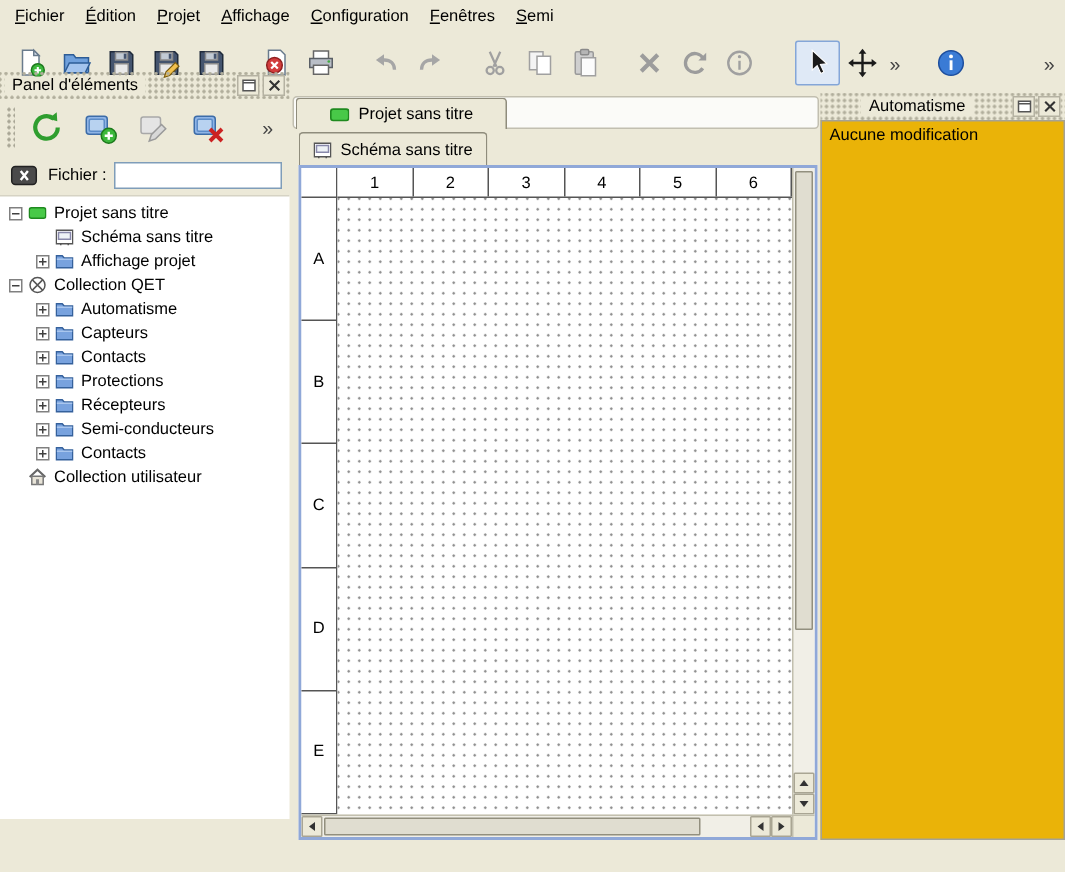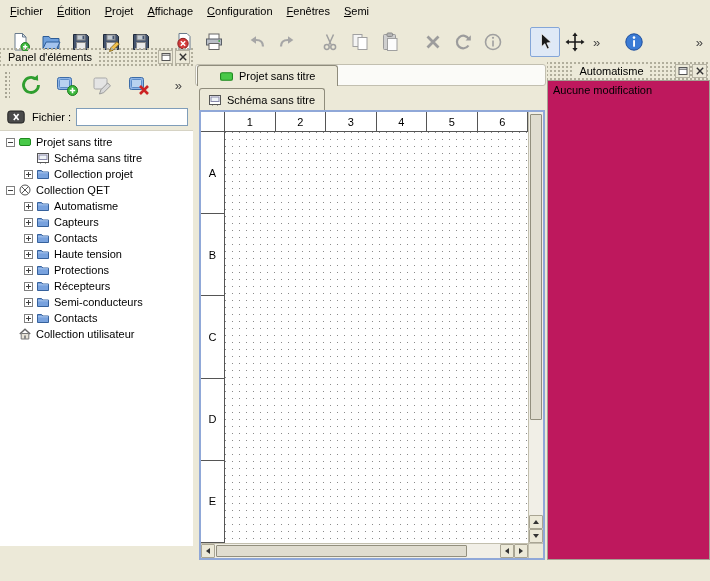--- a/index.html
+++ b/index.html
@@ -60,21 +60,21 @@
   .tree { flex:1; background:#fff; border-top:1px solid #d6d3c4; padding-top:3px; overflow:hidden; }
   .trow { height:16px; display:flex; align-items:center; gap:4px; white-space:nowrap; cursor:default; }
   .lvl0 { padding-left:6px; } .lvl1 { padding-left:24px; }
   .exp { width:9px; height:9px; flex:none; border:1px solid #808080; background:#fff; position:relative; }
   .exp::before { content:""; position:absolute; left:1px; right:1px; top:3px; height:1px; background:#404040; }
   .exp.plus::after { content:""; position:absolute; top:1px; bottom:1px; left:3px; width:1px; background:#404040; }
   .exp.hide { visibility:hidden; }
   .ticon { flex:none; display:flex; }
   .tlabel { padding-left:1px; }
 
-  .undo-list { flex:1; background:#be185d; border:1px solid #a5a294; padding:3px 5px; }
+  .undo-list { flex:1; background:#eab308; border:1px solid #a5a294; padding:3px 5px; }
 
   
   .center { position:absolute; left:193px; top:62px; width:354px; height:499px; }
   .project-tabbar { position:absolute; left:2px; top:2px; right:1px; height:22px;
     background:#fbfbf8; border:1px solid #c2bfb0; border-radius:3px; }
   .tab { position:absolute; display:flex; align-items:center; gap:6px;
     background:#ece9d8; border:1px solid #8f8c7c; border-bottom:none;
     border-radius:3px 3px 0 0; cursor:default; }
   .tab-project { left:1px; top:0; height:21px; padding:0 22px; }
   .schema-tabbar { position:absolute; left:0; top:26px; right:0; height:22px; }
@@ -428,21 +428,21 @@
           </span>
         <span class="tlabel">Schéma sans titre</span>
       </div>
       <div class="trow lvl1">
         <span class="exp plus"></span>
         <span class="ticon">
             <svg class="ic12">
               <use href="#i-folder"></use>
             </svg>
           </span>
-        <span class="tlabel">Collection projet</span>
+        <span class="tlabel">Affichage projet</span>
       </div>
       <div class="trow lvl0">
         <span class="exp minus"></span>
         <span class="ticon">
             <svg class="ic12">
               <use href="#i-qet"></use>
             </svg>
           </span>
         <span class="tlabel">Collection QET</span>
       </div>
@@ -465,29 +465,20 @@
         <span class="tlabel">Capteurs</span>
       </div>
       <div class="trow lvl1">
         <span class="exp plus"></span>
         <span class="ticon">
             <svg class="ic12">
               <use href="#i-folder"></use>
             </svg>
           </span>
         <span class="tlabel">Contacts</span>
-      </div>
-      <div class="trow lvl1">
-        <span class="exp plus"></span>
-        <span class="ticon">
-            <svg class="ic12">
-              <use href="#i-folder"></use>
-            </svg>
-          </span>
-        <span class="tlabel">Haute tension</span>
       </div>
       <div class="trow lvl1">
         <span class="exp plus"></span>
         <span class="ticon">
             <svg class="ic12">
               <use href="#i-folder"></use>
             </svg>
           </span>
         <span class="tlabel">Protections</span>
       </div>

